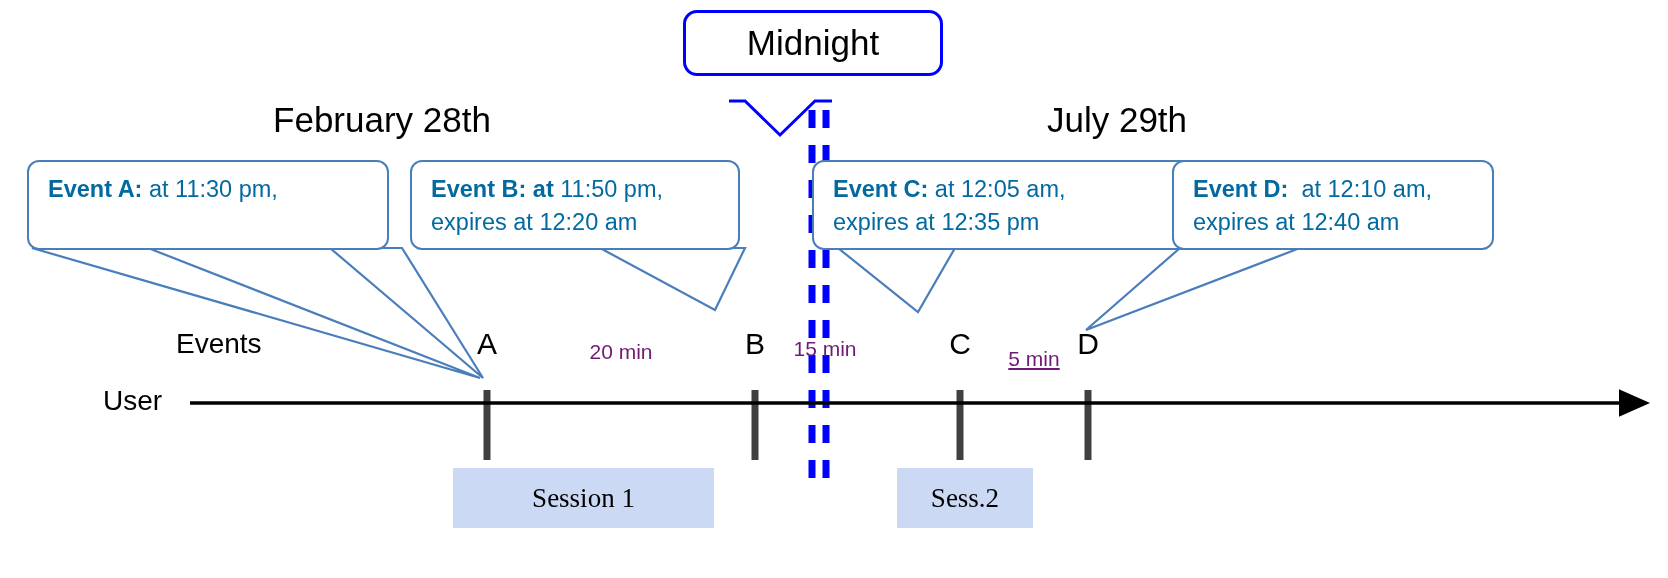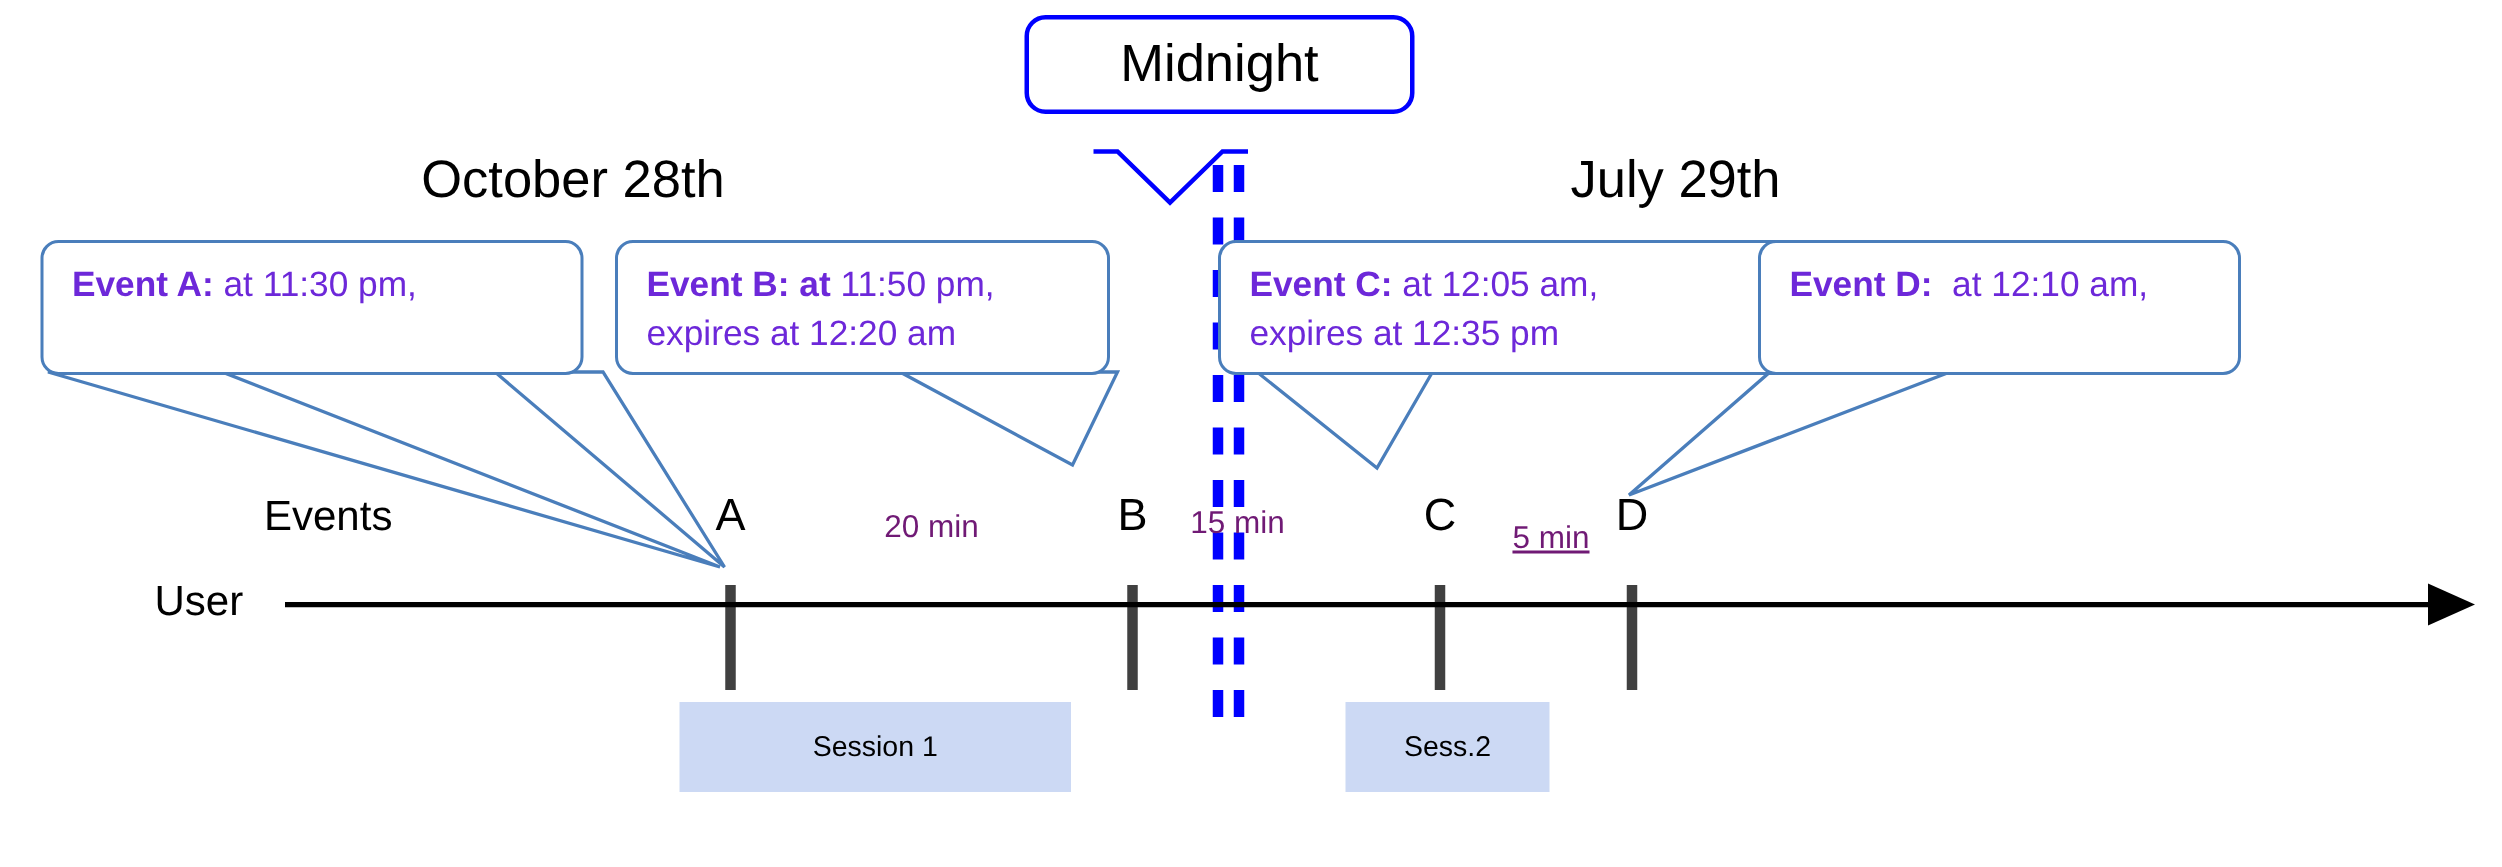--- a/index.html
+++ b/index.html
@@ -73,21 +73,21 @@
     border: 2.5px solid #4a7ebb;
     border-radius: 12px;
     background: #ffffff;
     box-sizing: border-box;
     z-index: 6;
     padding: 11px 0 0 19px;
   }
   .event-text {
     font-size: 23.5px;
     line-height: 1.42;
-    color: #6d28d9;
+    color: #0369a1;
     white-space: pre-wrap;
   }
   .event-text b { font-weight: bold; }
 
   #event-box-a { left: 27px;   width: 362px; }
   #event-box-b { left: 410px;  width: 330px; }
   #event-box-c { left: 812px;  width: 402px; }
   #event-box-d { left: 1172px; width: 322px; }
 
   
@@ -134,24 +134,25 @@
     position: absolute;
     top: 468px;
     height: 60px;
     background: #ccd9f4;
     display: flex;
     align-items: center;
     justify-content: center;
     z-index: 2;
   }
   .session-label {
-    font-size: 19px;
-    line-height: 1;
-    color: #000000;
-    white-space: nowrap;
+    font-size: 27px;
+    line-height: 1;
+    color: #000000;
+    white-space: nowrap;
+    font-family: Liberation Serif, serif;
   }
   #session-box-1 { left: 453px; width: 261px; }
   #session-box-2 { left: 897px; width: 136px; }
 </style>
 </head>
 <body>
 
 <div id="canvas">
 
   <svg class="svg-layer" viewBox="0 0 1668 578" xmlns="http://www.w3.org/2000/svg">
@@ -182,37 +183,37 @@
     <line x1="960" y1="390" x2="960" y2="460" stroke="#404040" stroke-width="7"></line>
     <line x1="1088" y1="390" x2="1088" y2="460" stroke="#404040" stroke-width="7"></line>
 
     <line x1="190" y1="403" x2="1622" y2="403" stroke="#000000" stroke-width="3.5" marker-end="url(#arrowhead)"></line>
   </svg>
 
   <div class="abs" id="midnight-callout">
     <div id="midnight-label">Midnight</div>
   </div>
 
-  <div class="abs date-label" id="date-left">October 28th</div>
+  <div class="abs date-label" id="date-left">February 28th</div>
   <div class="abs date-label" id="date-right">July 29th</div>
 
   <div class="event-box" id="event-box-a">
     <div class="event-text"><b>Event A:</b><span> at 11:30 pm,</span><br></div>
   </div>
 
   <div class="event-box" id="event-box-b">
     <div class="event-text"><b>Event B: at</b><span> 11:50 pm,</span><br><span>expires at 12:20 am</span></div>
   </div>
 
   <div class="event-box" id="event-box-c">
     <div class="event-text"><b>Event C:</b><span> at 12:05 am,</span><br><span>expires at 12:35 pm</span></div>
   </div>
 
   <div class="event-box" id="event-box-d">
-    <div class="event-text"><b>Event D:</b><span>  at 12:10 am,</span><br></div>
+    <div class="event-text"><b>Event D:</b><span>  at 12:10 am,</span><br><span>expires at 12:40 am</span></div>
   </div>
 
   <div class="abs" id="events-row-label">Events</div>
   <div class="abs" id="user-row-label">User</div>
 
   <div class="event-letter" style="left:464px;">A</div>
   <div class="event-letter" style="left:732px;">B</div>
   <div class="event-letter" style="left:937px;">C</div>
   <div class="event-letter" style="left:1065px;">D</div>
 

